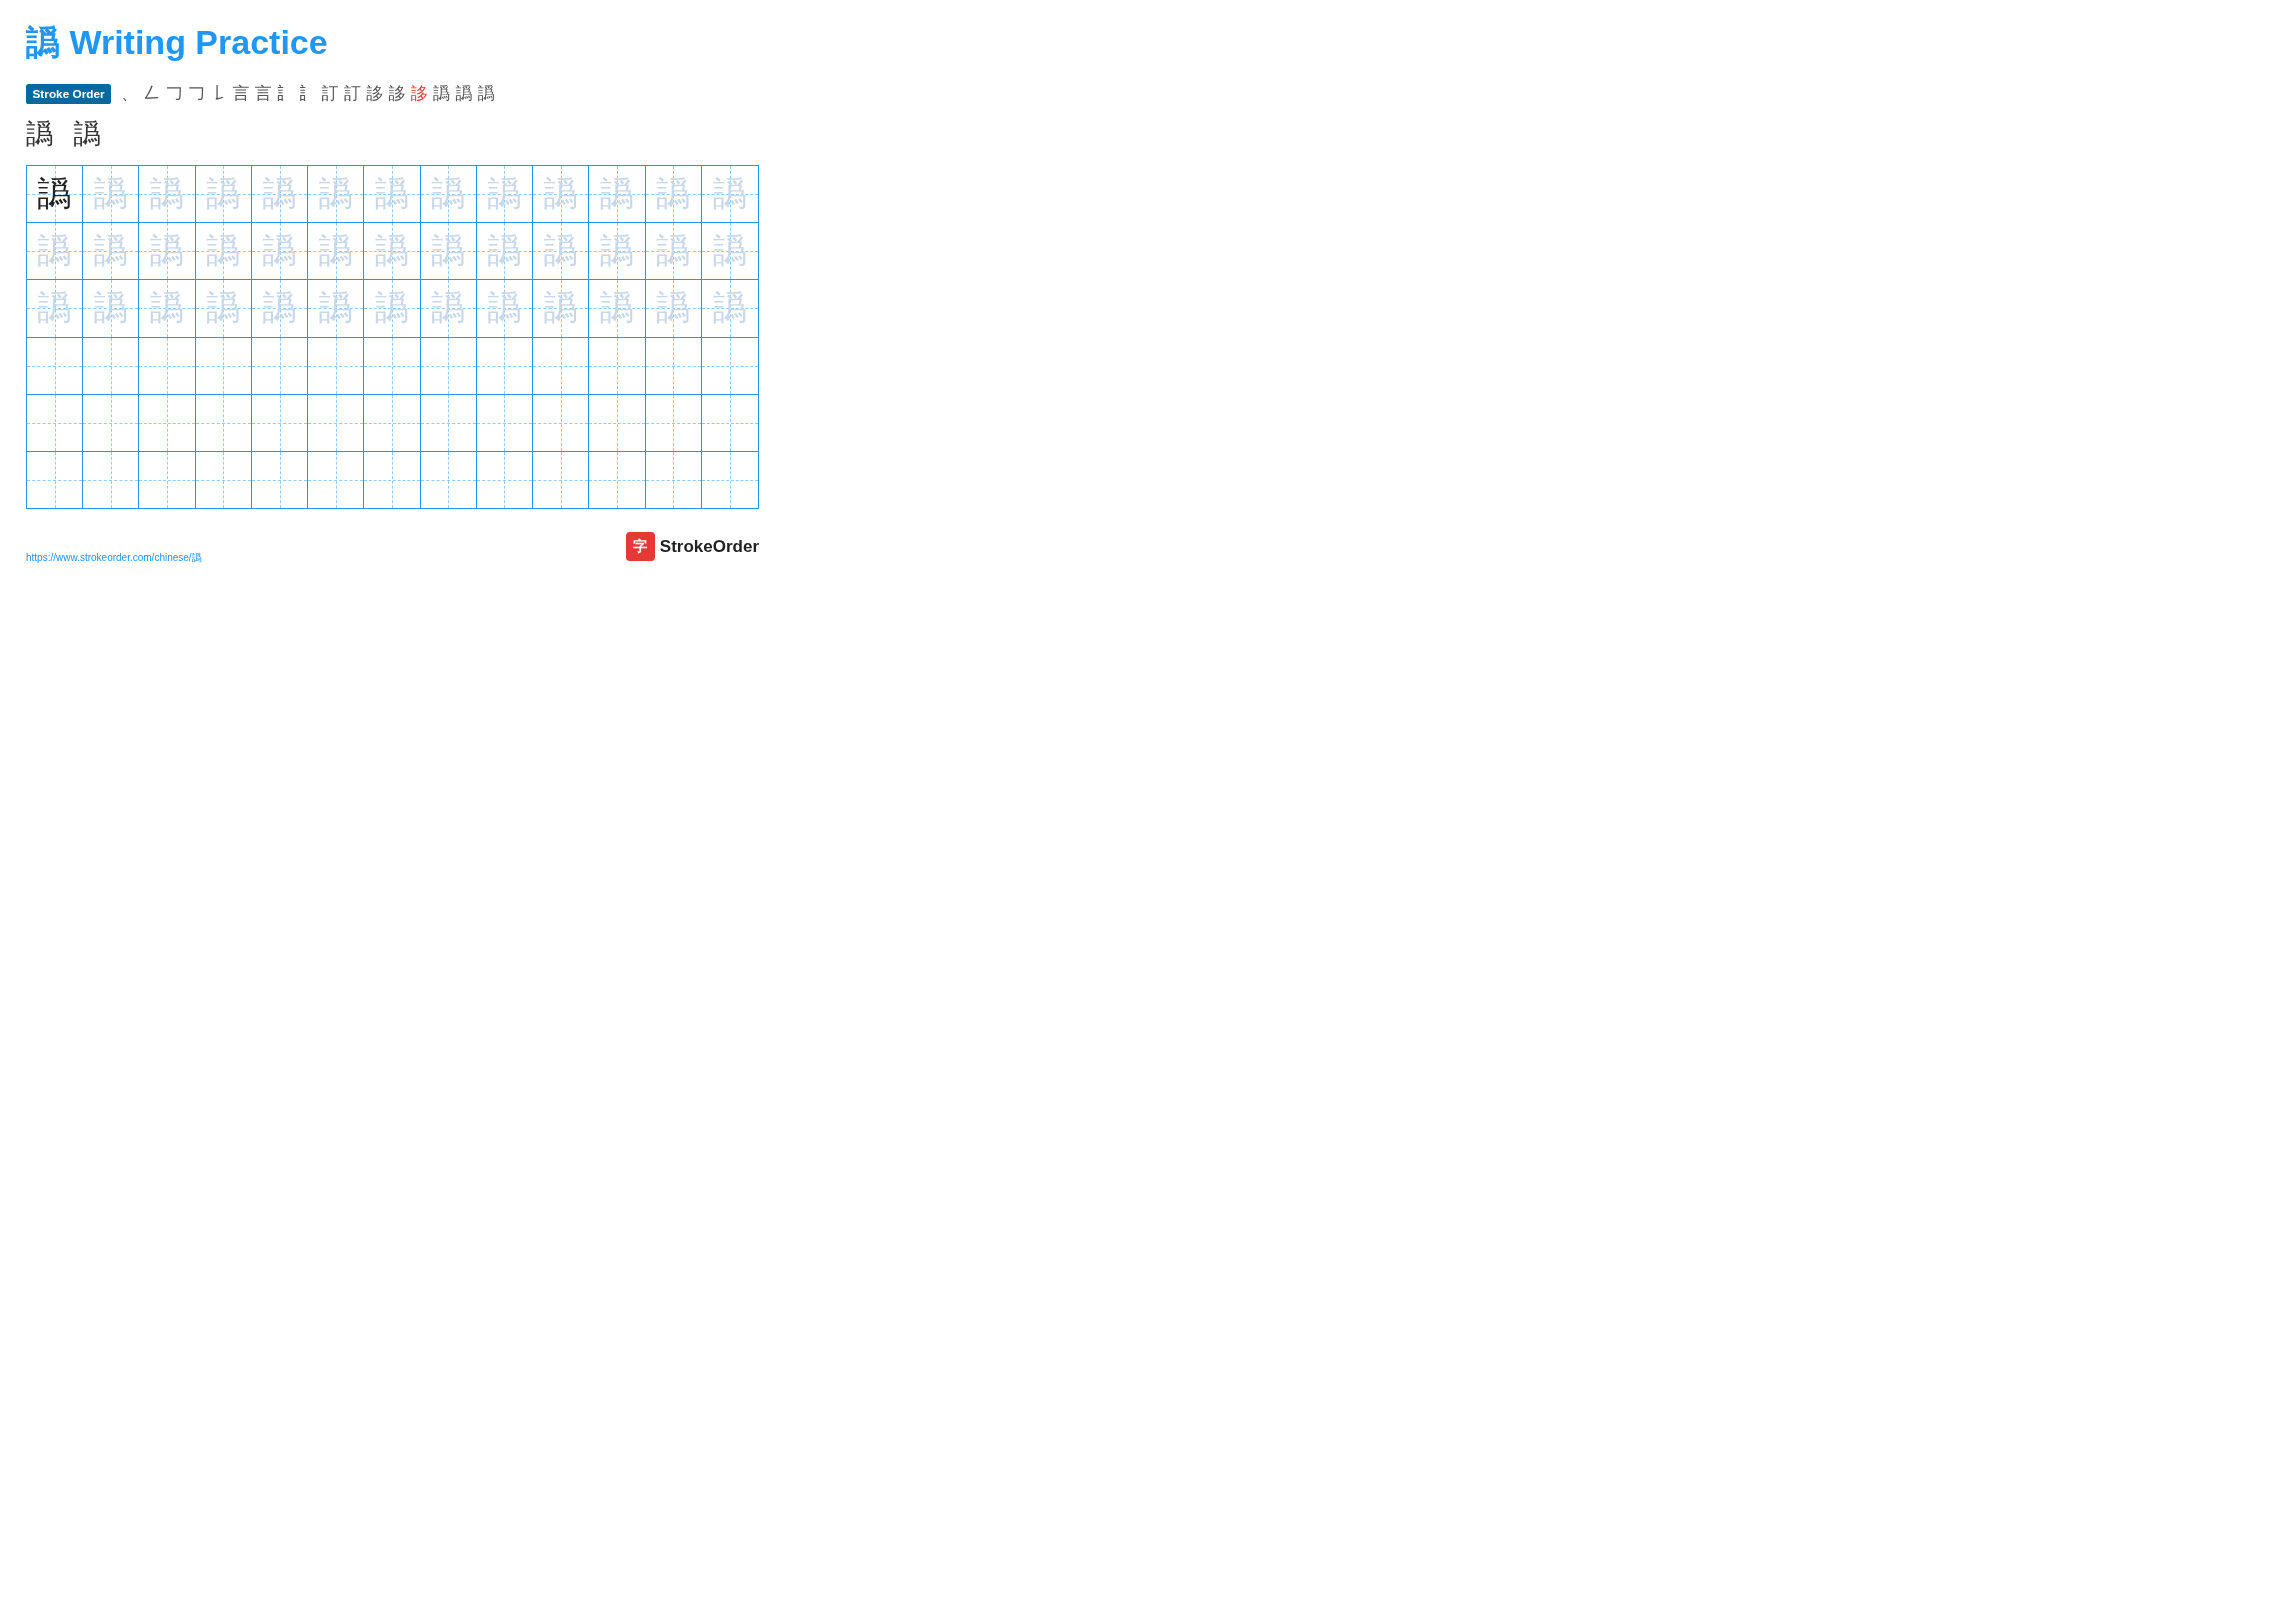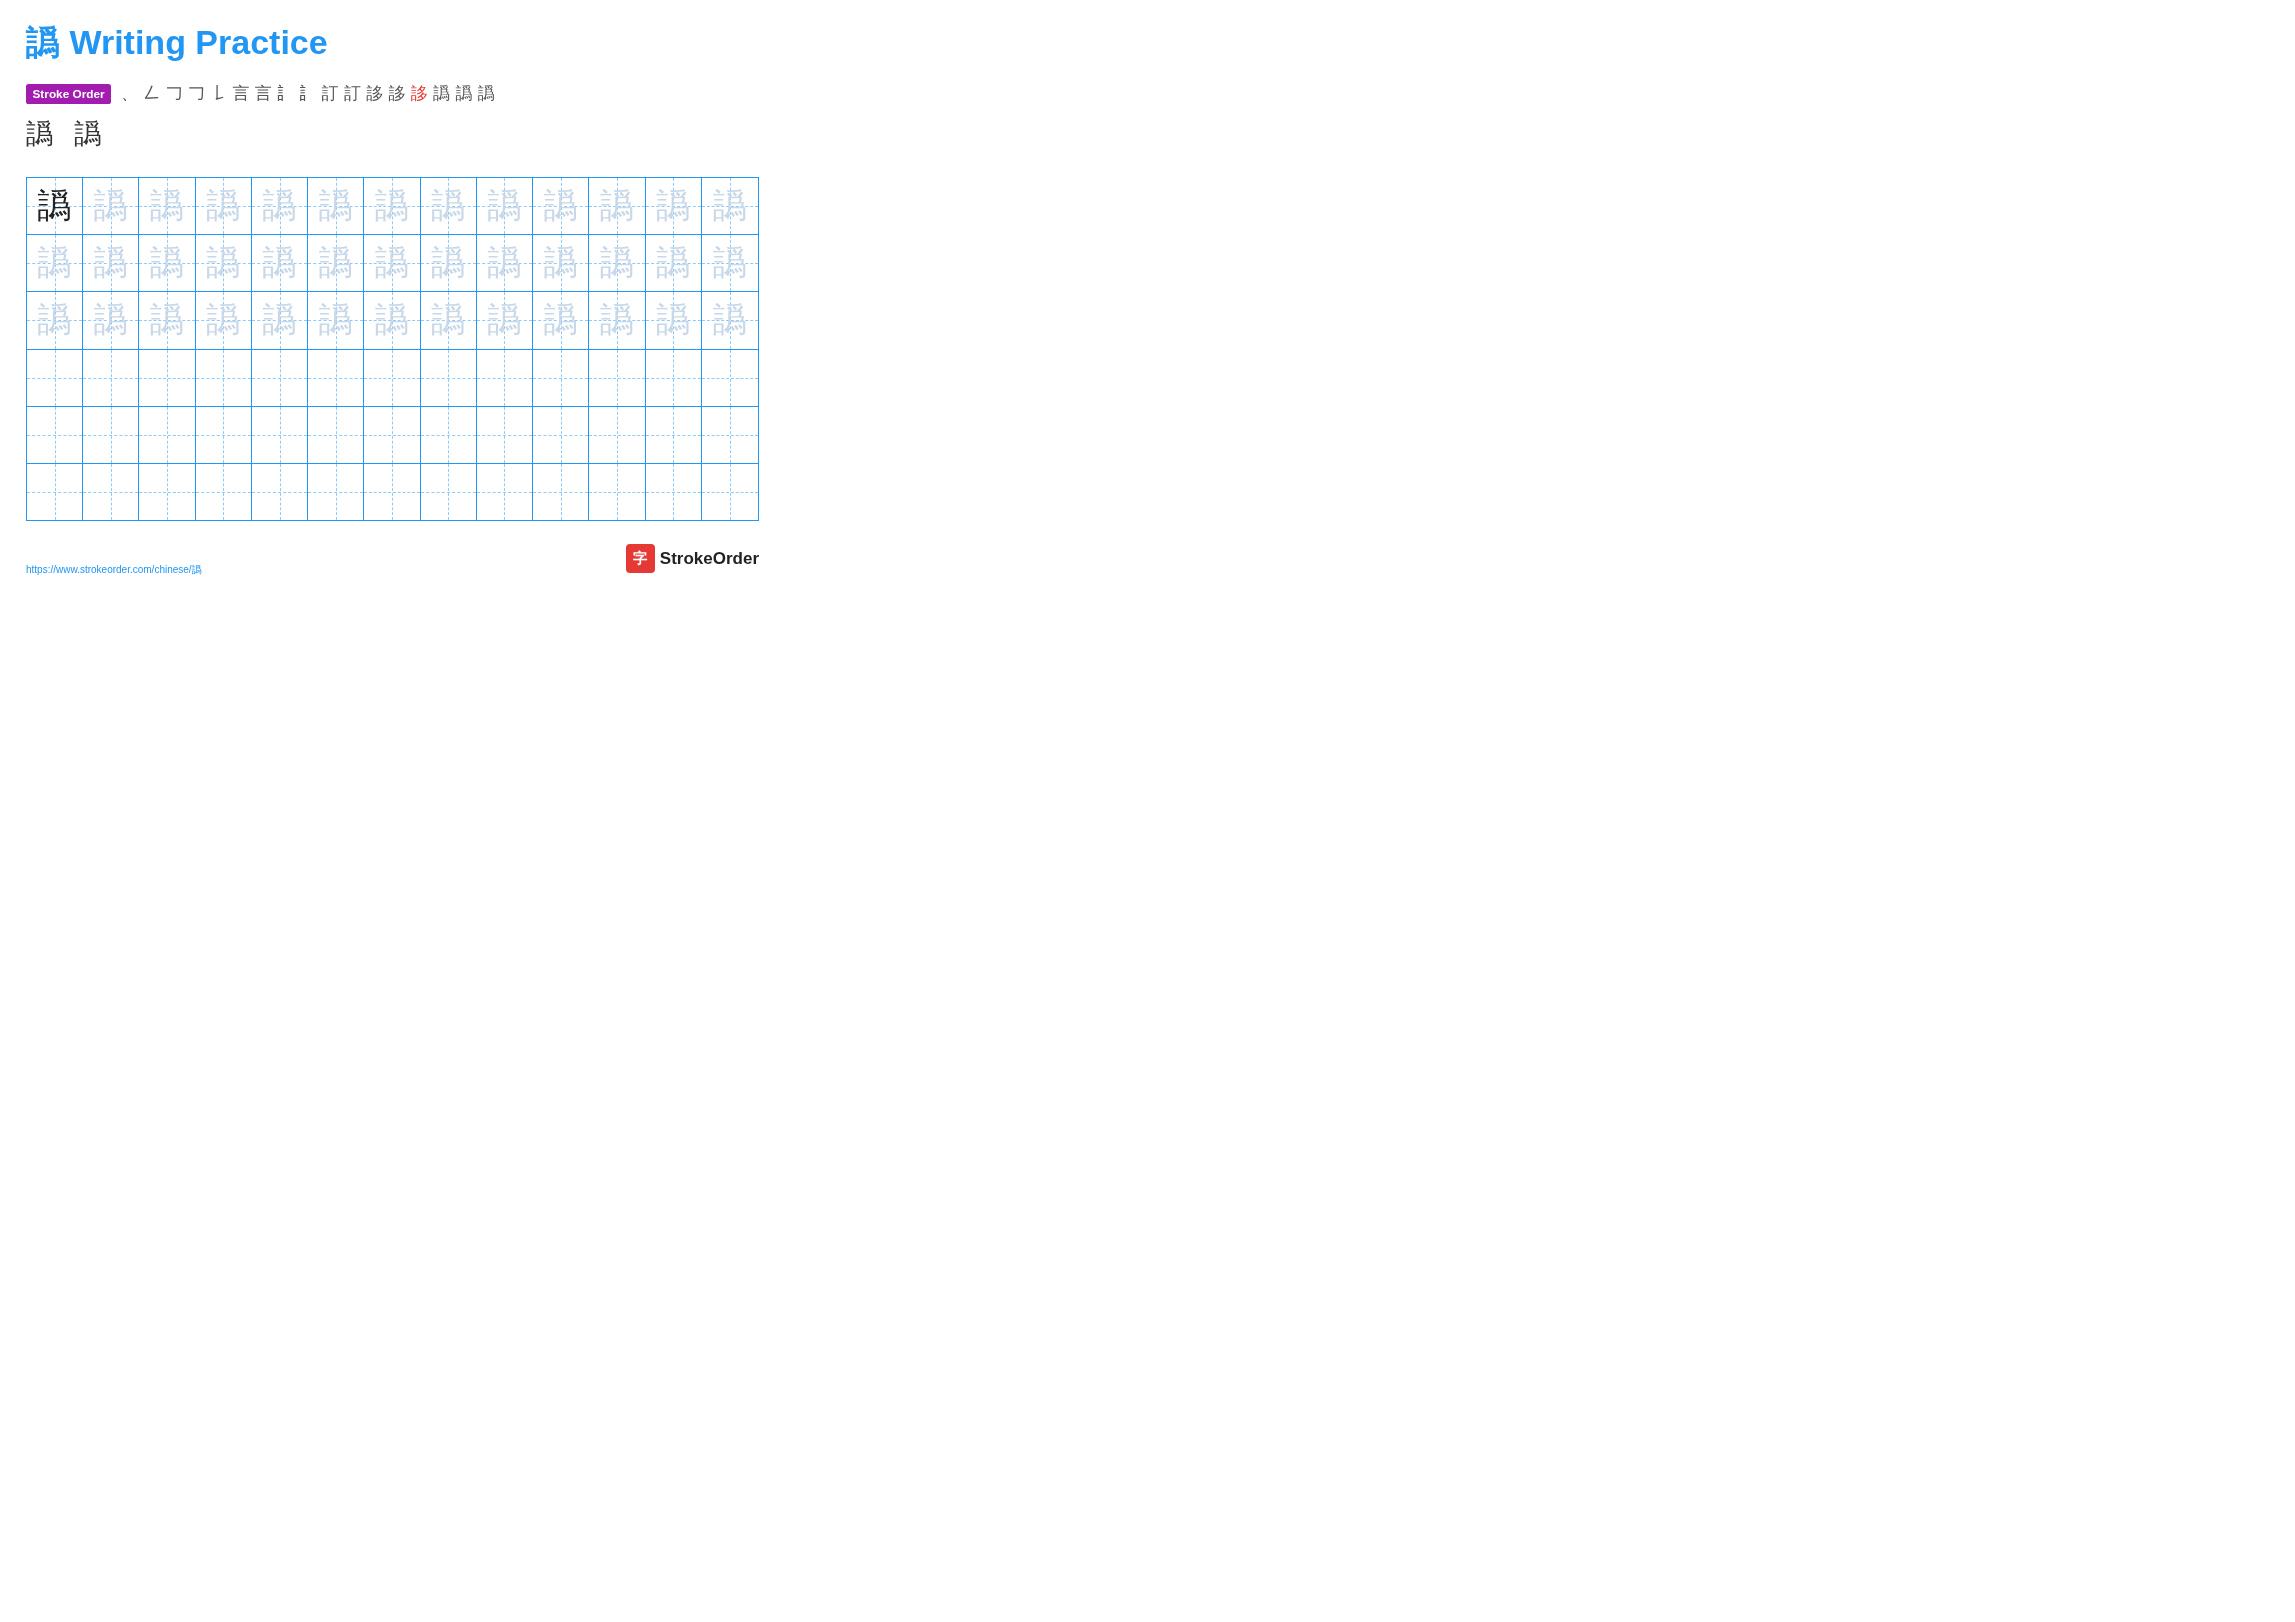--- a/index.html
+++ b/index.html
@@ -28,21 +28,21 @@
     
     .stroke-order-row {
       display: flex;
       align-items: center;
       flex-wrap: wrap;
       gap: 1.3px;
       margin-bottom: 6.5px;
       padding: 3.9px 0;
     }
     .stroke-order-badge {
-      background: #a21caf;
+      background: #0369a1;
       color: white;
       font-size: 11.8px;
       font-weight: bold;
       padding: 2.6px 6.5px;
       border-radius: 2.6px;
       font-family: sans-serif;
       margin-right: 6.5px;
       white-space: nowrap;
     }
     .stroke-char {
@@ -52,22 +52,22 @@
       font-family: serif;
     }
     .stroke-char.red {
       color: #e53935;
     }
 
     
     .preview-chars {
       font-size: 27.5px;
       color: #333;
-      margin-bottom: 25px;
-      font-family: Liberation Sans, sans-serif;
+      margin-bottom: 13px;
+      font-family: Liberation Serif, serif;
       letter-spacing: 6.5px;
     }
 
     
     .grid-container {
       border: 1.3px solid #2196F3;
       margin-bottom: 19.6px;
     }
 
     .grid-row {

